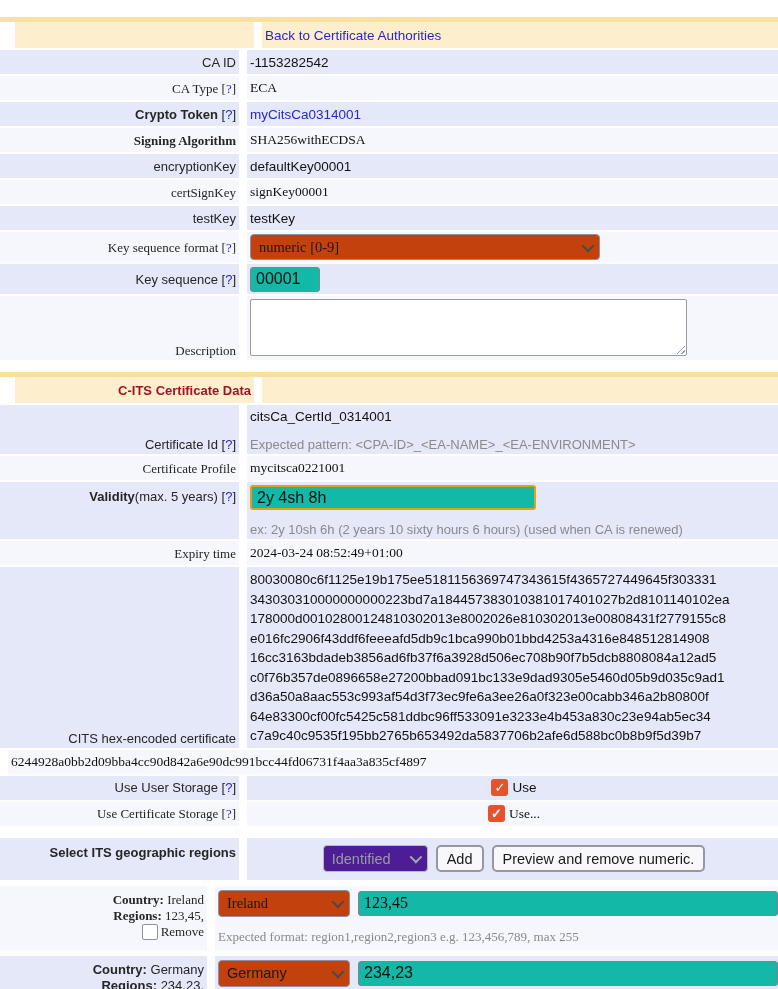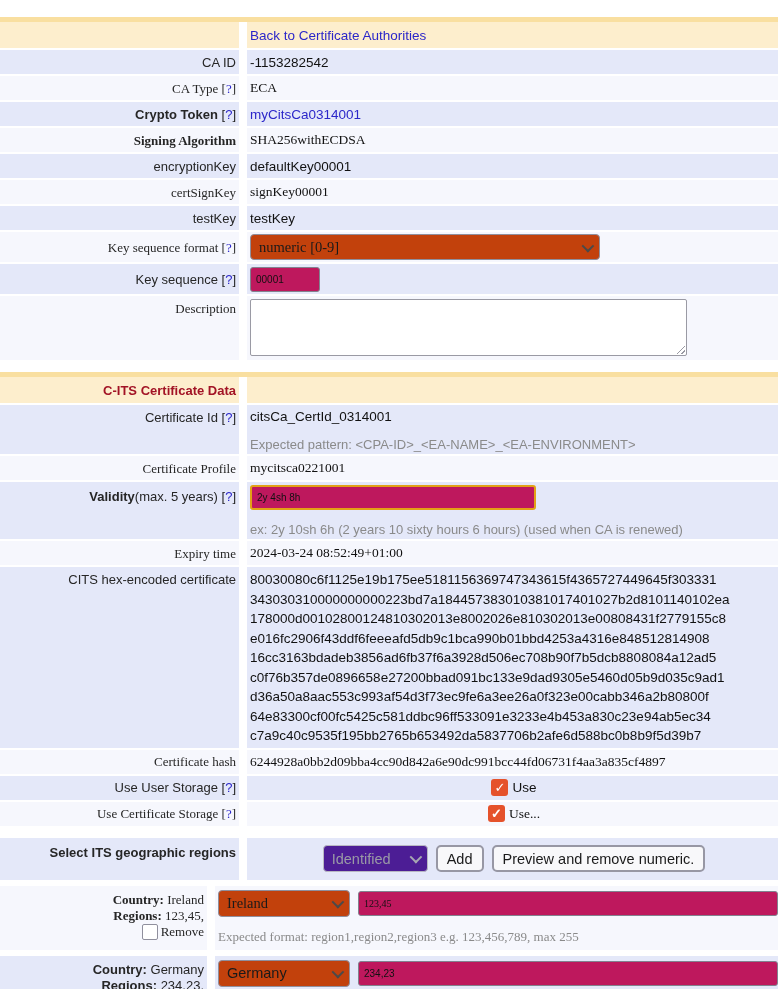--- a/index.html
+++ b/index.html
@@ -9,48 +9,48 @@
   .row{display:flex;margin-bottom:2px;min-height:24px;}
   .cell-label{width:239px;box-sizing:border-box;display:flex;flex-direction:column;justify-content:center;align-items:flex-end;text-align:right;padding:2px 3px 2px 4px;color:#262626;line-height:15px;}
   .gutter{width:8px;flex:0 0 8px;}
   .cell-value{flex:1;box-sizing:border-box;display:flex;flex-direction:column;justify-content:center;padding:2px 0 2px 3px;color:#111;font-size:13.5px;}
   .row .cell-label,.row .cell-value{background:inherit;}
   .row{background:#fff;}
   .row.a .cell-label,.row.a .cell-value{background:#e4e8f9;}
   .row.b .cell-label,.row.b .cell-value{background:#f6f7fd;font-family:Liberation Serif, serif;}
   .section{border-top:5px solid #f9dfa0;}
   .section .cell-label,.section .cell-value{background:#fdeecd;}
-  .section{height:26px;min-height:26px;}
+  .section{height:26px;min-height:26px;padding-left:15px;}
   .inline{flex-direction:row;align-items:center;}
   .lbl-line{display:block;}
   b,.bold{font-weight:bold;}
   .help{white-space:nowrap;}
   .help .hb{color:#262626;}
   a,.link{color:#2b26c9;text-decoration:none;cursor:pointer;}
   .hint{color:#8a8a8a;font-size:13px;margin-top:12px;line-height:15px;}
   .ctl-select{box-sizing:border-box;height:26px;background:#c2410c;border:1px solid #8f8f9d;border-radius:4px;display:flex;align-items:center;padding:0 8px;font-size:14.5px;color:#1a1a1a;cursor:default;}
   .ctl-select .chev{width:7px;height:7px;border-right:2px solid #4a4a4a;border-bottom:2px solid #4a4a4a;transform:rotate(45deg) translateY(-2px);margin-left:auto;}
   .ctl-select.disabled{background:#4c1d95;border-color:#b8b8c2;color:#9a9aa6;}
   .ctl-select.disabled .chev{border-color:#a7a7b2;}
-  .ctl-input{box-sizing:border-box;height:25px;background:#be185d;border:1px solid #82828f;border-radius:3px;padding:0 5px;font-size:10px;color:#111;font-family:inherit;}
+  .ctl-input{box-sizing:border-box;height:25px;background:#14b8a6;border:1px solid #82828f;border-radius:3px;padding:0 5px;font-size:16px;color:#111;font-family:inherit;}
   .ctl-input:read-only{outline:none;}
   .ctl-btn{box-sizing:border-box;height:27px;background:#f8f8fa;border:2px solid #9797a4;border-radius:5px;padding:0 9px;font-size:14.5px;color:#1a1a1a;display:inline-flex;align-items:center;font-family:inherit;cursor:pointer;}
   .validity-input{border:2px solid #e2a116;width:286px;}
   .textarea{box-sizing:border-box;width:437px;height:57px;background:#fff;border:1px solid #9a9aa4;border-radius:2px;position:relative;}
   .textarea .resize-handle{position:absolute;right:1px;bottom:1px;width:11px;height:11px;background:repeating-linear-gradient(-45deg,transparent 0 2px,#9a9aa4 2px 3px);clip-path:polygon(100% 0,100% 100%,0 100%);}
   .hex-lines div{line-height:19.5px;font-size:13.5px;word-break:break-all;}
   .checkbox{width:17px;height:17px;border-radius:3px;background:#e5522b;color:#fff;display:inline-flex;align-items:center;justify-content:center;font-size:13px;font-weight:bold;margin-right:4px;flex:0 0 17px;cursor:pointer;}
   .checkbox.unchecked{background:#fff;border:1px solid #8f8f9d;width:14px;height:14px;flex:0 0 14px;margin-right:3px;border-radius:2px;}
   .section-title{color:#a21325;font-weight:bold;}
   .spacer10{height:10px;}
   .spacer4{height:4px;}
   .region-entry-label{line-height:16px;}
   .region-line{display:flex;align-items:center;}
   .valign-top{justify-content:flex-start;}
-  .pad-top5{padding-top:5px;}
+  .pad-top5{padding-top:5px;justify-content:flex-end;}
   .pad-top7{padding-top:7px;}
   .region-input{width:420px;}
   .mr8{margin-right:8px;}
   .value-text{line-height:16px;}
 </style>
 </head>
 <body>
 
 <div class="page">
 
@@ -231,23 +231,20 @@
       <div>e016fc2906f43ddf6feeeafd5db9c1bca990b01bbd4253a4316e848512814908</div>
       <div>16cc3163bdadeb3856ad6fb37f6a3928d506ec708b90f7b5dcb8808084a12ad5</div>
       <div>c0f76b357de0896658e27200bbad091bc133e9dad9305e5460d05b9d035c9ad1</div>
       <div>d36a50a8aac553c993af54d3f73ec9fe6a3ee26a0f323e00cabb346a2b80800f</div>
       <div>64e83300cf00fc5425c581ddbc96ff533091e3233e4b453a830c23e94ab5ec34</div>
       <div>c7a9c40c9535f195bb2765b653492da5837706b2afe6d588bc0b8b9f5d39b7</div>
     </div>
   </div>
 
   <div class="row b">
-    <div class="cell-label">
-        <span>Certificate hash</span>
-      </div>
     <div class="gutter"></div>
     <div class="cell-value">
         <span>6244928a0bb2d09bba4cc90d842a6e90dc991bcc44fd06731f4aa3a835cf4897</span>
       </div>
   </div>
 
   <div class="row a">
     <div class="cell-label">
       <span class="lbl-line"><span>Use User Storage</span>&nbsp;<span class="help"><span class="hb">[</span><a>?</a><span class="hb">]</span></span></span>
     </div>

